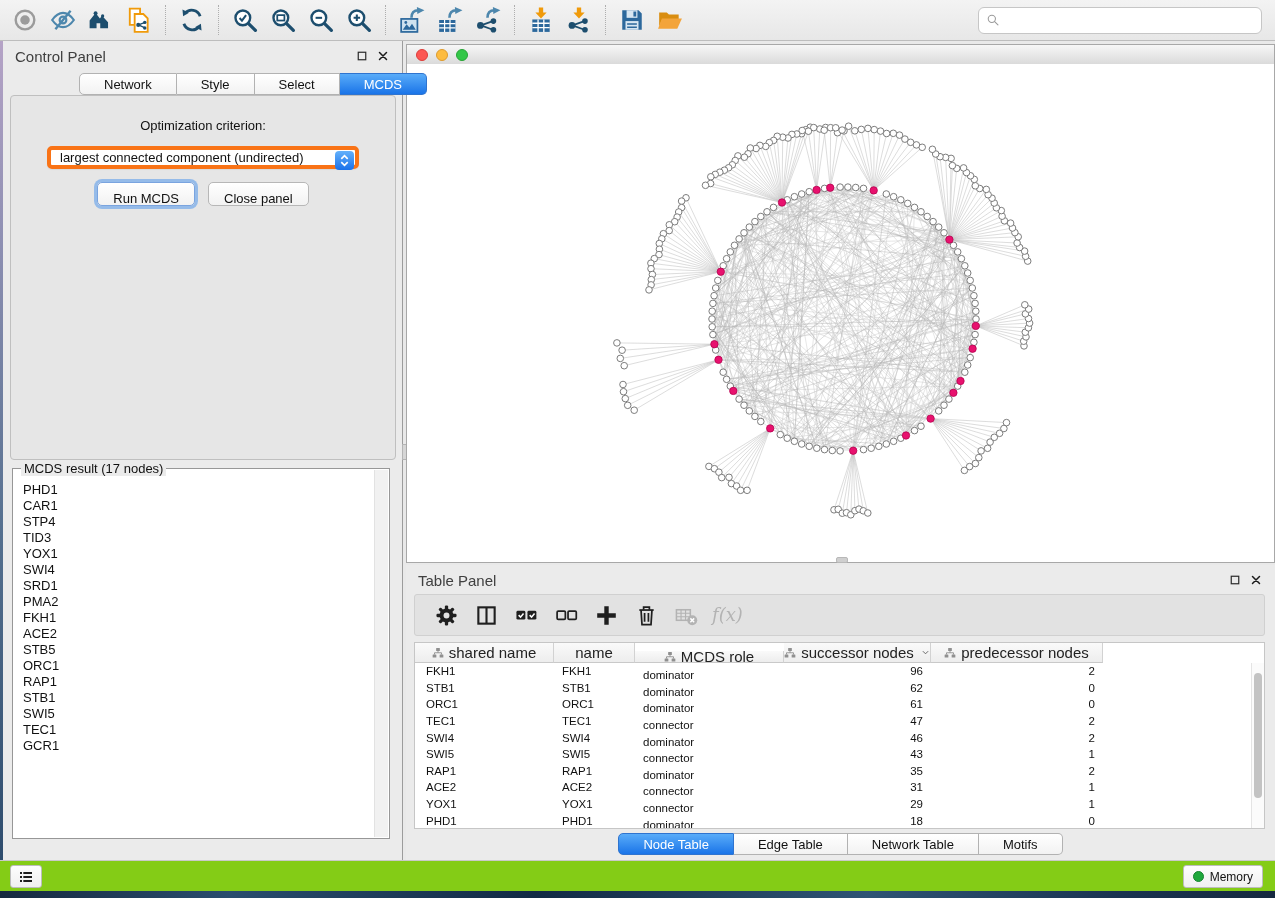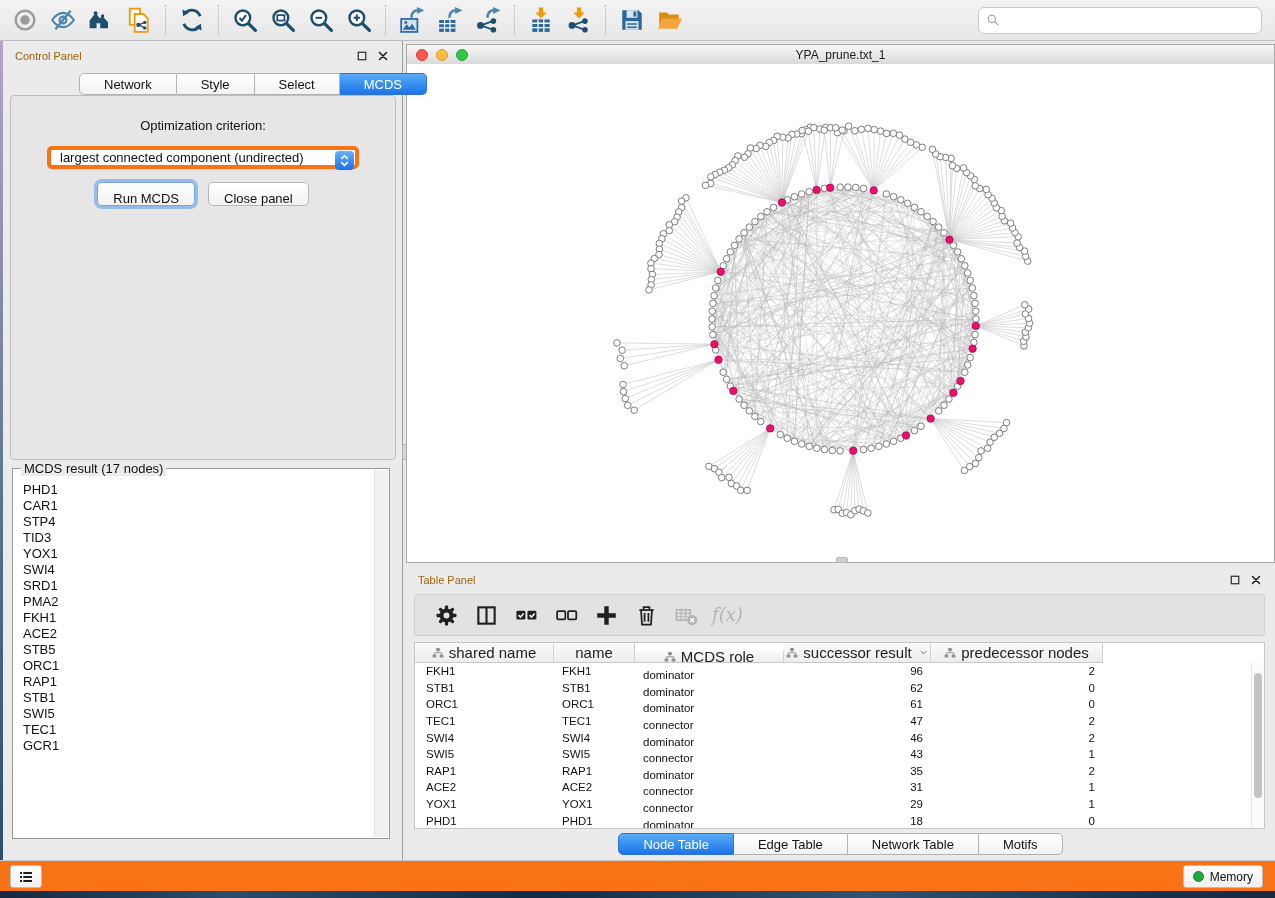--- a/index.html
+++ b/index.html
@@ -14,21 +14,21 @@
   .search-box{display:flex;align-items:center;width:284px;height:27px;background:#fff;border:1px solid #c6c6c6;border-radius:6px;margin-right:13px;padding:0 7px;box-sizing:border-box;}
   .search-box svg{width:14px;height:14px;flex:none;}
   .search-box input{border:none;outline:none;flex:1;font-size:12px;background:transparent;margin-left:5px;font-family:"Liberation Sans",sans-serif;}
 
   .wall-left{position:absolute;left:0;top:41px;width:3px;height:819px;background:linear-gradient(#b5a3c6,#8d8fb2 25%,#55708f 60%,#2e4c6d);}
   .wall-bottom{position:absolute;left:0;top:891px;width:1275px;height:7px;background:linear-gradient(90deg,#16293f,#2a4d6e 18%,#122a44 42%,#2f5474 68%,#1a3350 88%,#16293f);}
 
   
   .control-panel{position:absolute;left:3px;top:41px;width:400px;height:819px;background:#ebebeb;border-right:1px solid #9c9c9c;box-sizing:border-box;}
   .panel-title-row{height:30px;display:flex;align-items:center;padding:0 12px;}
-  .panel-title{font-size:11px;color:#a16207;}
+  .panel-title{font-size:15px;color:#404040;}
   .win-btns{margin-left:auto;display:flex;gap:7px;align-items:center;}
   .win-btn{width:14px;height:14px;background:none;border:none;padding:0;display:flex;align-items:center;justify-content:center;}
   .win-btn svg{width:12px;height:12px;}
   .cp-tabs{position:absolute;left:76px;top:32px;display:flex;height:22px;z-index:2;}
   .seg-tab{font-size:13px;padding:0 24px;background:linear-gradient(#ffffff,#f2f2f2);border:1px solid #b2b2b2;border-left:none;display:flex;align-items:center;color:#111;cursor:default;}
   .seg-tab:first-child{border-left:1px solid #b2b2b2;border-radius:5px 0 0 5px;}
   .seg-tab:last-child{border-radius:0 5px 5px 0;}
   .seg-tab.active{background:linear-gradient(#59acf9,#1a74e8);color:#fff;border-color:#2f74cf;}
   .cp-content{position:absolute;left:7px;top:54px;width:386px;height:365px;background:#e6e6e6;border:1px solid #bfbfbf;border-radius:4px;box-sizing:border-box;}
   .opt-label{text-align:center;font-size:13px;color:#111;margin-top:22px;}
@@ -74,21 +74,21 @@
   .tp-rows{position:absolute;left:0;top:20px;right:13px;bottom:0;overflow:hidden;font-size:11.5px;color:#111;}
   .tp-row{display:flex;height:16.6px;align-items:center;}
   .tp-cell{box-sizing:border-box;padding:0 8px;white-space:nowrap;flex:none;}
   .tp-cell.num{text-align:right;}
   .tp-cell.first{padding-left:11px;}
   .tp-scroll{position:absolute;top:20px;right:0;bottom:0;width:13px;background:#fbfbfb;border-left:1px solid #e4e4e4;box-sizing:border-box;}
   .tp-thumb{position:absolute;top:10px;left:2px;width:8px;height:125px;background:#c3c3c3;border-radius:5px;}
   .tp-tabs{position:absolute;left:0;right:0;top:268px;display:flex;justify-content:center;height:22px;}
 
   
-  .status-bar{position:absolute;left:0;top:860px;width:1275px;height:31px;background:#f97316;border-top:1px solid #c9c9c9;box-sizing:border-box;}
+  .status-bar{position:absolute;left:0;top:860px;width:1275px;height:31px;background:#84cc16;border-top:1px solid #c9c9c9;box-sizing:border-box;}
   .sb-left-btn{position:absolute;left:10px;top:4px;width:32px;height:23px;background:linear-gradient(#fdfdfd,#f0f0f0);border:1px solid #bdbdbd;border-radius:3px;display:flex;align-items:center;justify-content:center;}
   .sb-left-btn svg{width:16px;height:16px;}
   .memory-btn{position:absolute;right:12px;top:4px;height:23px;padding:0 9px;display:flex;align-items:center;gap:6px;background:linear-gradient(#fdfdfd,#f0f0f0);border:1px solid #bdbdbd;border-radius:3px;font-size:12px;color:#111;}
   .mem-dot{width:11px;height:11px;border-radius:50%;background:#1fa83c;border:1px solid #178330;box-sizing:border-box;}
 </style>
 </head>
 <body>
 
 <svg width="0" height="0" style="position:absolute" aria-hidden="true">
   <symbol id="sym-folder-open-icon" viewBox="0 0 24 24">
@@ -440,21 +440,20 @@
   <div class="right-bg"></div>
   <div class="v-handle"></div>
 
   <div class="network-window">
     <div class="net-titlebar">
       <span class="traffic">
         <span class="light red"></span>
         <span class="light yellow"></span>
         <span class="light green"></span>
       </span>
-      <span class="net-title">YPA_prune.txt_1</span>
     </div>
     <svg class="net-canvas" width="867" height="498" viewBox="0 0 867 498" style="background: rgb(255, 255, 255);">
         <g stroke="#9a9a9a" stroke-width="0.65" opacity="0.5">
           <line x1="486.6" y1="377.3" x2="305.2" y2="247.2"></line>
           <line x1="560.7" y1="209.0" x2="305.9" y2="239.4"></line>
           <line x1="319.6" y1="315.3" x2="327.5" y2="181.3"></line>
           <line x1="316.2" y1="201.8" x2="479.3" y2="380.0"></line>
           <line x1="337.0" y1="168.8" x2="347.9" y2="352.4"></line>
           <line x1="353.8" y1="357.5" x2="526.1" y2="157.6"></line>
           <line x1="520.2" y1="152.5" x2="440.9" y2="123.1"></line>
@@ -1367,21 +1366,21 @@
           <div class="tp-hcell c2">
             <svg class="org">
               <use href="#sym-org-icon"></use>
             </svg>
             <span>MCDS role</span>
           </div>
           <div class="tp-hcell c3">
             <svg class="org">
               <use href="#sym-org-icon"></use>
             </svg>
-            <span>successor result</span>
+            <span>successor nodes</span>
             <svg class="sort">
               <use href="#sym-sort-down-icon"></use>
             </svg>
           </div>
           <div class="tp-hcell c4">
             <svg class="org">
               <use href="#sym-org-icon"></use>
             </svg>
             <span>predecessor nodes</span>
           </div>

